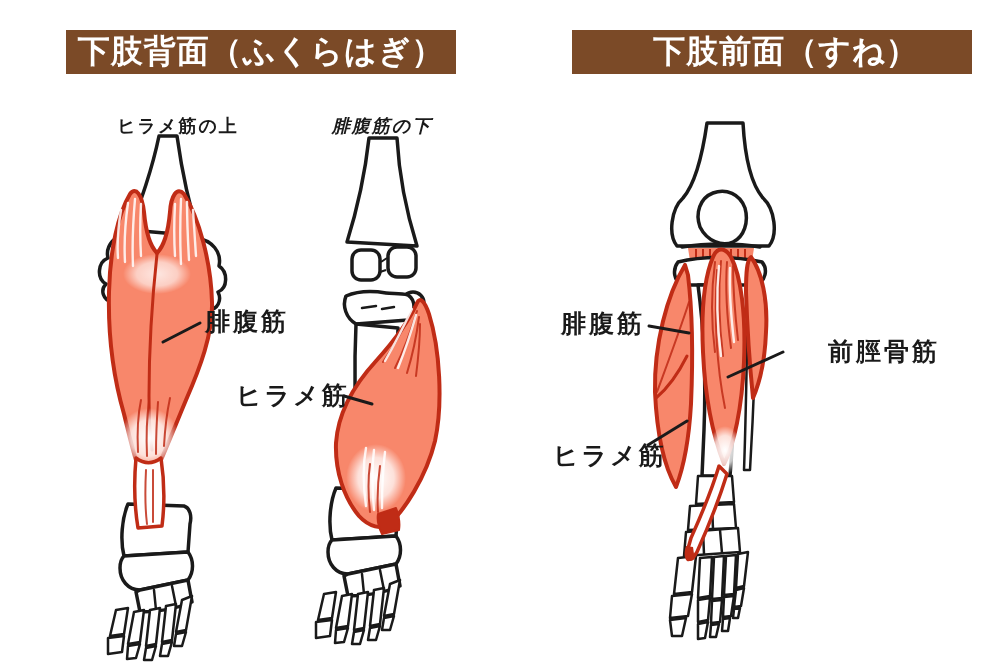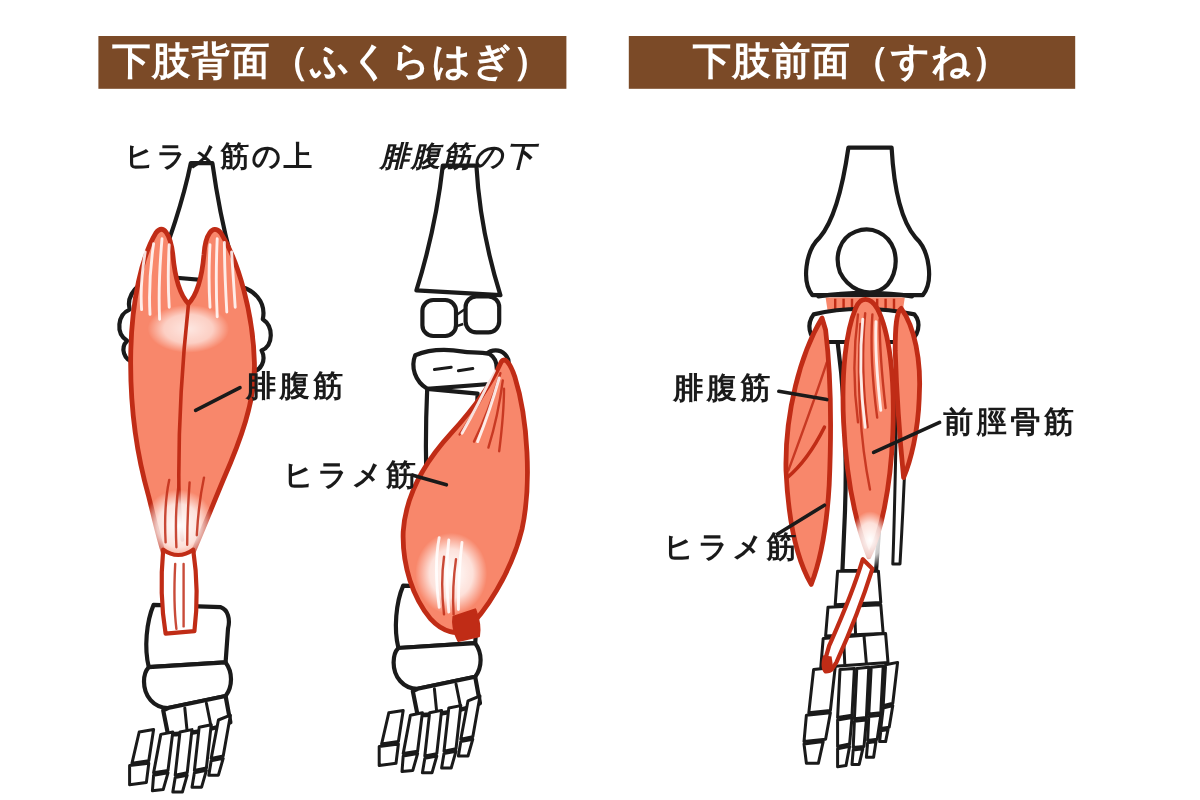--- a/index.html
+++ b/index.html
@@ -5,37 +5,37 @@
   html,body{margin:0;padding:0;background:#ffffff;}
   .stage{
     position:relative;width:1000px;height:667px;background:#ffffff;overflow:hidden;
     font-family:"DejaVu Sans","Liberation Sans",sans-serif;
   }
   .banner{
     position:absolute;top:30px;height:44px;background:#7b4a27;color:#ffffff;
     display:flex;align-items:center;justify-content:center;
     font-size:32px;font-weight:bold;letter-spacing:1px;white-space:nowrap;
   }
-  .banner.left{left:82px;width:390px;}
-  .banner.right{left:524px;width:372px;}
+  .banner.left{left:66px;width:390px;}
+  .banner.right{left:572px;width:372px;padding-left:28px;}
   .col-label{
-    position:absolute;top:114px;font-size:24px;font-weight:bold;color:#1a1a1a;
+    position:absolute;top:114px;font-size:18px;font-weight:bold;color:#1a1a1a;
     letter-spacing:2px;white-space:nowrap;text-align:center;
   }
   .col-label.l1{left:104px;width:148px;}
   .col-label.l2{left:308px;width:148px;font-style:italic;}
   .anno{
     position:absolute;font-size:25px;font-weight:bold;color:#1a1a1a;white-space:nowrap;
     letter-spacing:3px;
     text-align:right;
   }
   .anno.gb{left:205px;top:305px;}
   .anno.sb{left:236px;top:379px;}
   .anno.gf{left:561px;top:307px;}
-  .anno.ta{left:786px;top:335px;}
+  .anno.ta{left:828px;top:335px;}
   .anno.sf{left:553px;top:439px;}
   svg{position:absolute;left:0;top:0;}
   .bone{fill:#ffffff;stroke:#1a1a1a;stroke-width:3.5;stroke-linejoin:round;stroke-linecap:round;}
   .bone2{fill:#ffffff;stroke:#1a1a1a;stroke-width:2.5;stroke-linejoin:round;stroke-linecap:round;}
   .muscle{fill:#f8876b;stroke:#c02c16;stroke-width:4;stroke-linejoin:round;stroke-linecap:round;}
   .tendon{fill:#ffffff;stroke:#c02c16;stroke-width:3.5;stroke-linejoin:round;}
   .rfiber{fill:none;stroke:#c02c16;stroke-width:2;stroke-linecap:round;opacity:.85;}
   .wfiber{fill:none;stroke:#ffffff;stroke-width:2.4;stroke-linecap:round;opacity:.85;}
   .groove{fill:none;stroke:#c02c16;stroke-width:3;stroke-linecap:round;}
   .ptr{stroke:#1a1a1a;stroke-width:3;stroke-linecap:round;}

